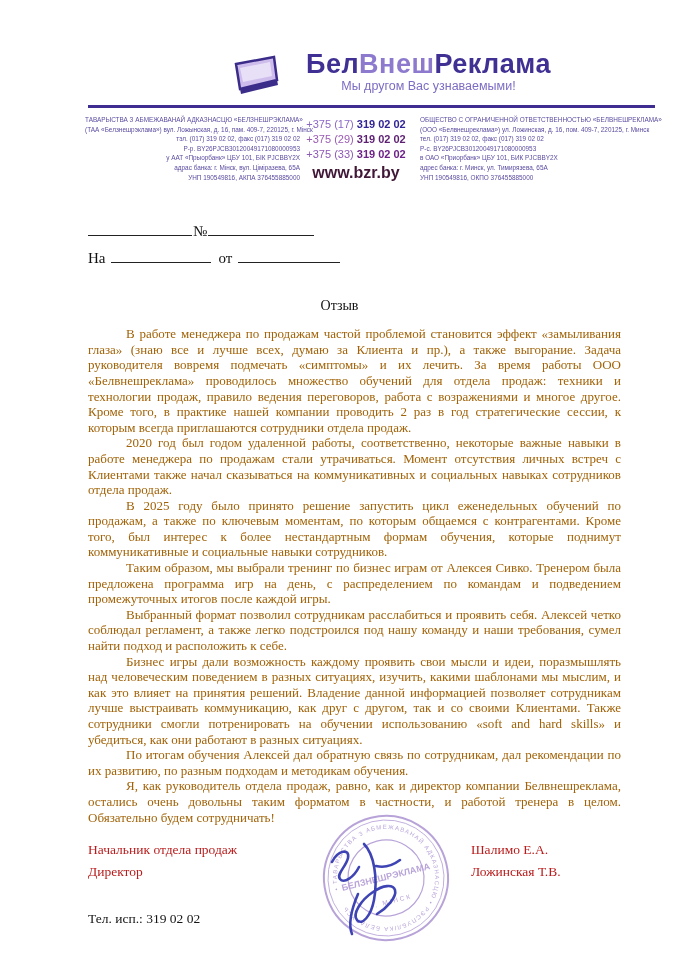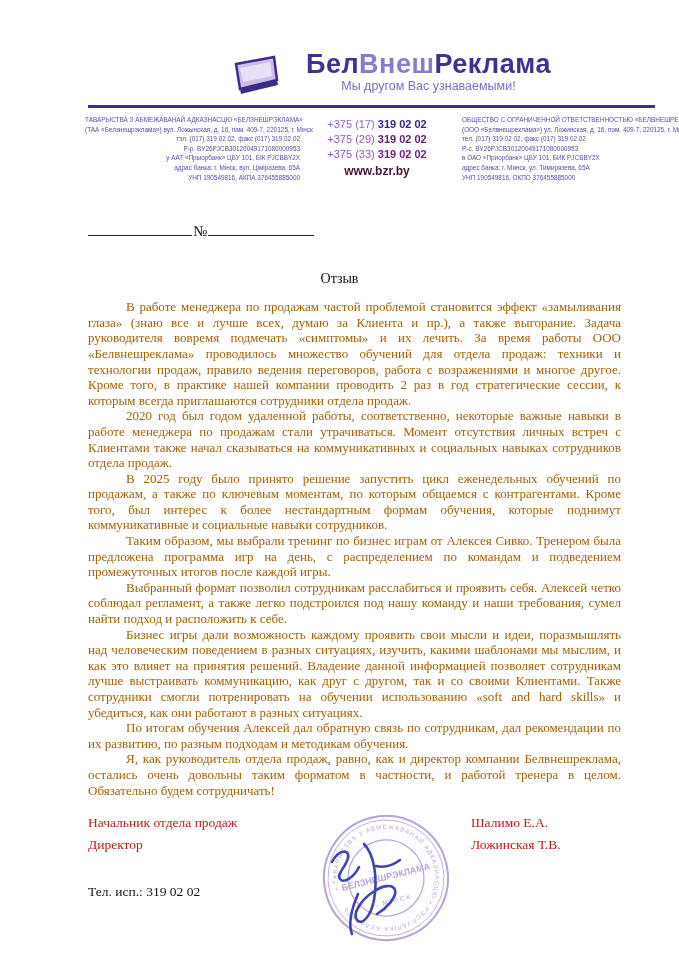--- a/index.html
+++ b/index.html
@@ -9,32 +9,32 @@
     overflow:hidden; font-family:"Liberation Serif", serif; color:#1a1a1a;
   }
   
   .logo-row { margin:50px 0 0 230px; display:flex; align-items:flex-start; gap:22px; }
   .logo-icon { width:54px; height:44px; flex:none; margin-top:4px; }
   .brand { font-family:"Liberation Sans", sans-serif; font-weight:bold; font-size:27px; letter-spacing:0.5px; line-height:1.05; }
   .b-dark  { color:#413093; }
   .b-light { color:#8d7ace; }
   .tagline { font-family:"Liberation Sans", sans-serif; color:#7d6cc4; font-size:12.5px; margin-top:1px; text-align:center; }
   .rule { margin:7px 0 0 88px; width:567px; height:3px; background:#3f2d91; }
-  .cols { margin:7px 0 0 85px; width:580px; display:flex; font-family:"Liberation Sans", sans-serif;gap:21px; }
+  .cols { margin:7px 0 0 85px; width:580px; display:flex; font-family:"Liberation Sans", sans-serif; }
   .col-left  { flex:none; width:215px; text-align:right; }
   .col-mid   { flex:none; width:112px; text-align:center; padding-top:2px; }
   .col-right { flex:none; width:253px; text-align:left; padding-left:8px; }
   .hline { font-size:6.4px; line-height:9.6px; color:#5b4ba0; white-space:nowrap; }
   .phone { font-size:11px; line-height:15px; white-space:nowrap; }
   .phone .pref { font-weight:normal; }
   .phone .num  { font-weight:bold; }
   .p1 .pref{color:#8a68c8;} .p1 .num{color:#312496;}
   .p2 .pref{color:#9a5bb4;} .p2 .num{color:#5c1f72;}
   .p3 .pref{color:#8e58b8;} .p3 .num{color:#6d2188;}
-  .site { font-size:12px; font-weight:bold; color:#401737; margin-top:2px; font-family:"Liberation Sans", sans-serif; }
+  .site { font-size:16px; font-weight:bold; color:#401737; margin-top:2px; font-family:"Liberation Sans", sans-serif; }
   
   .ref { margin:40px 0 0 88px; font-size:15px; color:#111; }
   .ref-line { height:27px; }
   .blank { display:inline-block; border-bottom:1.2px solid #222; height:14px; vertical-align:baseline; }
   .w1{width:104px;} .w2{width:106px;} .w3{width:100px; margin-left:5px;} .w4{width:102px; margin-left:6px;}
   .no { padding:0 1px; }
   .ot { margin-left:8px; }
   
   .title { margin-top:22px; text-align:center; font-size:14px; color:#111; }
   .body-text { margin:12px 0 0 88px; width:533px; font-size:13px; line-height:15.6px; text-align:justify; color:#a16207; }
@@ -89,20 +89,21 @@
       <div class="hline">тел. (017) 319 02 02, факс (017) 319 02 02</div>
       <div class="hline">Р-с. BY26PJCB30120049171080000953</div>
       <div class="hline">в ОАО «Приорбанк» ЦБУ 101, БИК PJCBBY2X</div>
       <div class="hline">адрес банка: г. Минск, ул. Тимирязева, 65А</div>
       <div class="hline">УНП 190549816, ОКПО 376455885000</div>
     </div>
   </div>
 
   <div class="ref">
     <div class="ref-line"><span class="blank w1"></span><span class="no">№</span><span class="blank w2"></span></div>
+    <div class="ref-line"><span>На</span><span class="blank w3"></span><span class="ot">от</span><span class="blank w4"></span></div>
   </div>
 
   <div class="title">Отзыв</div>
   <div class="body-text">
     <p>В работе менеджера по продажам частой проблемой становится эффект «замыливания глаза» (знаю все и лучше всех, думаю за Клиента и пр.), а также выгорание. Задача руководителя вовремя подмечать «симптомы» и их лечить. За время работы ООО «Белвнешреклама» проводилось множество обучений для отдела продаж: техники и технологии продаж, правило ведения переговоров, работа с возражениями и многое другое. Кроме того, в практике нашей компании проводить 2 раз в год стратегические сессии, к которым всегда приглашаются сотрудники отдела продаж.</p>
     <p>2020 год был годом удаленной работы, соответственно, некоторые важные навыки в работе менеджера по продажам стали утрачиваться. Момент отсутствия личных встреч с Клиентами также начал сказываться на коммуникативных и социальных навыках сотрудников отдела продаж.</p>
     <p>В 2025 году было принято решение запустить цикл еженедельных обучений по продажам, а также по ключевым моментам, по которым общаемся с контрагентами. Кроме того, был интерес к более нестандартным формам обучения, которые поднимут коммуникативные и социальные навыки сотрудников.</p>
     <p>Таким образом, мы выбрали тренинг по бизнес играм от Алексея Сивко. Тренером была предложена программа игр на день, с распределением по командам и подведением промежуточных итогов после каждой игры.</p>
     <p>Выбранный формат позволил сотрудникам расслабиться и проявить себя. Алексей четко соблюдал регламент, а также легко подстроился под нашу команду и наши требования, сумел найти подход и расположить к себе.</p>
     <p>Бизнес игры дали возможность каждому проявить свои мысли и идеи, поразмышлять над человеческим поведением в разных ситуациях, изучить, какими шаблонами мы мыслим, и как это влияет на принятия решений.  Владение данной информацией позволяет сотрудникам лучше выстраивать коммуникацию, как друг с другом, так и со своими Клиентами. Также сотрудники смогли потренировать на обучении использованию «soft and hard skills» и убедиться, как они работают в разных ситуациях.</p>

